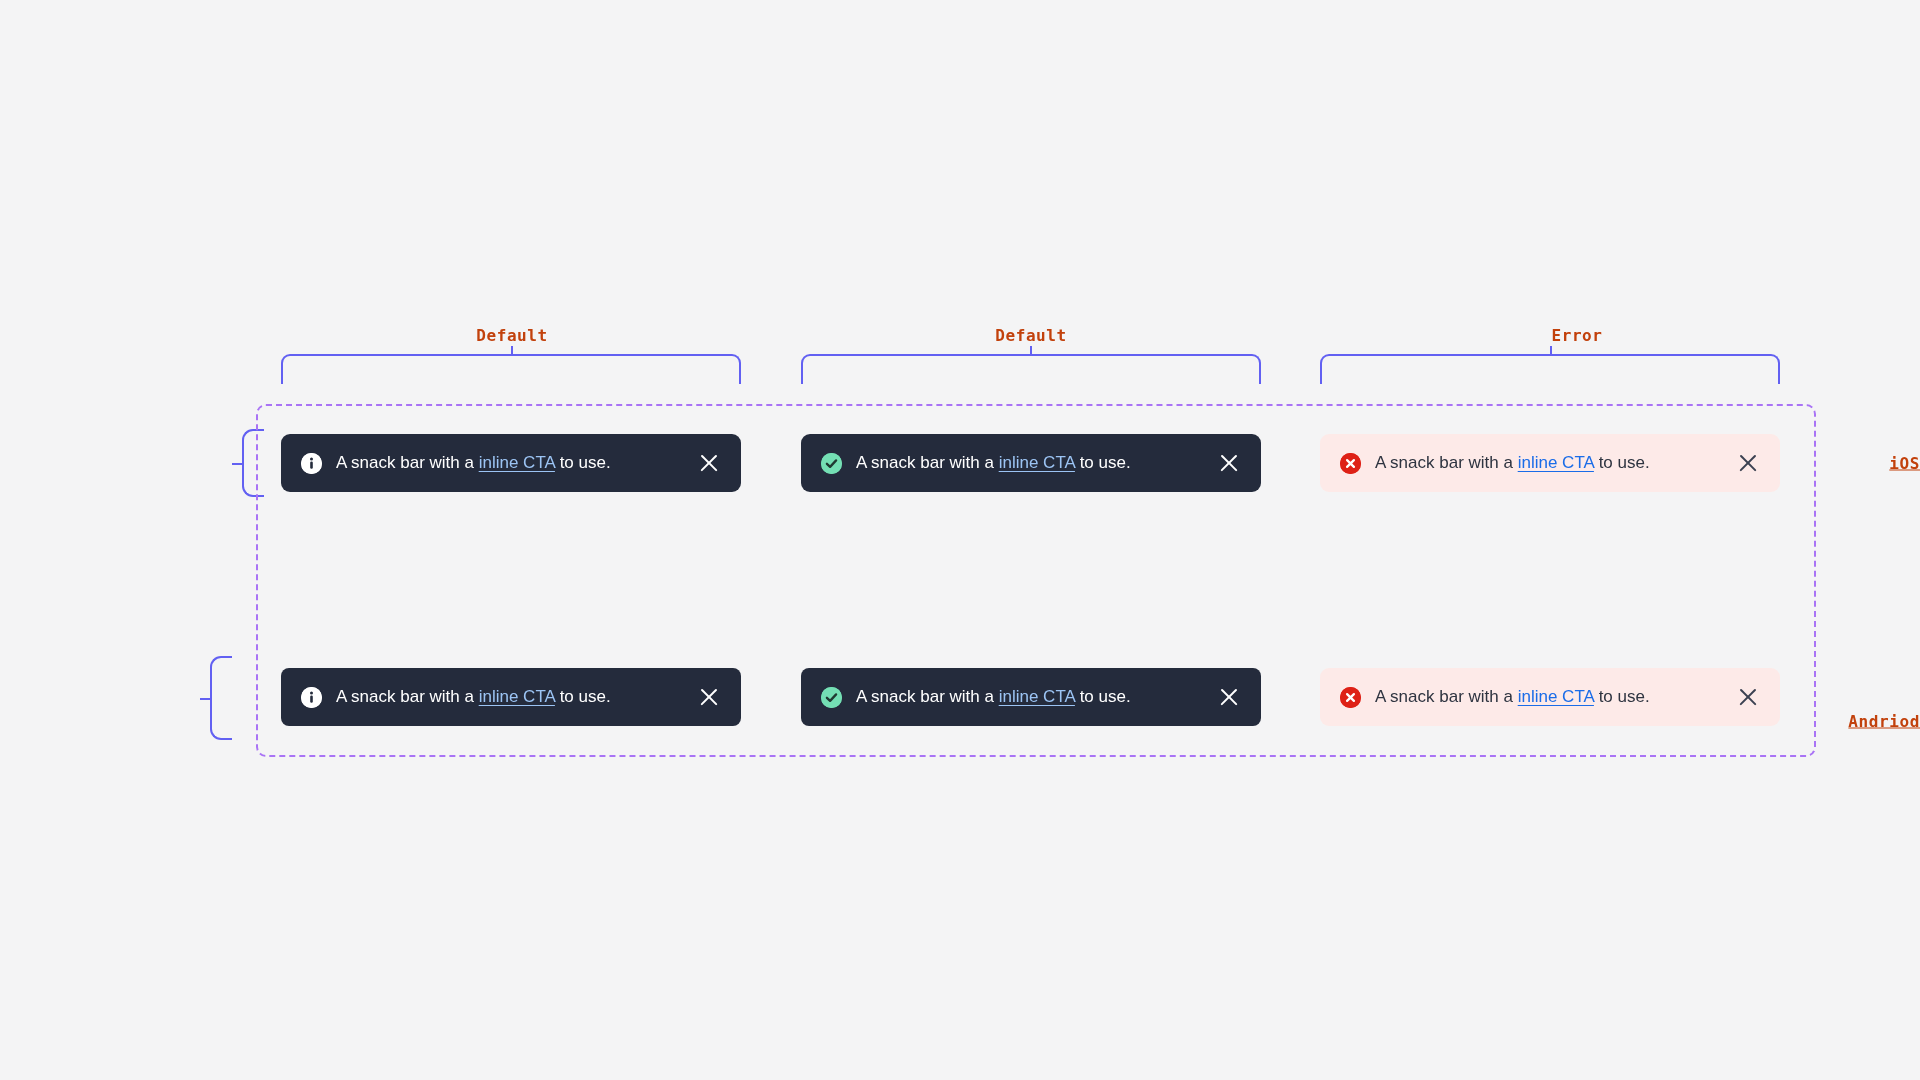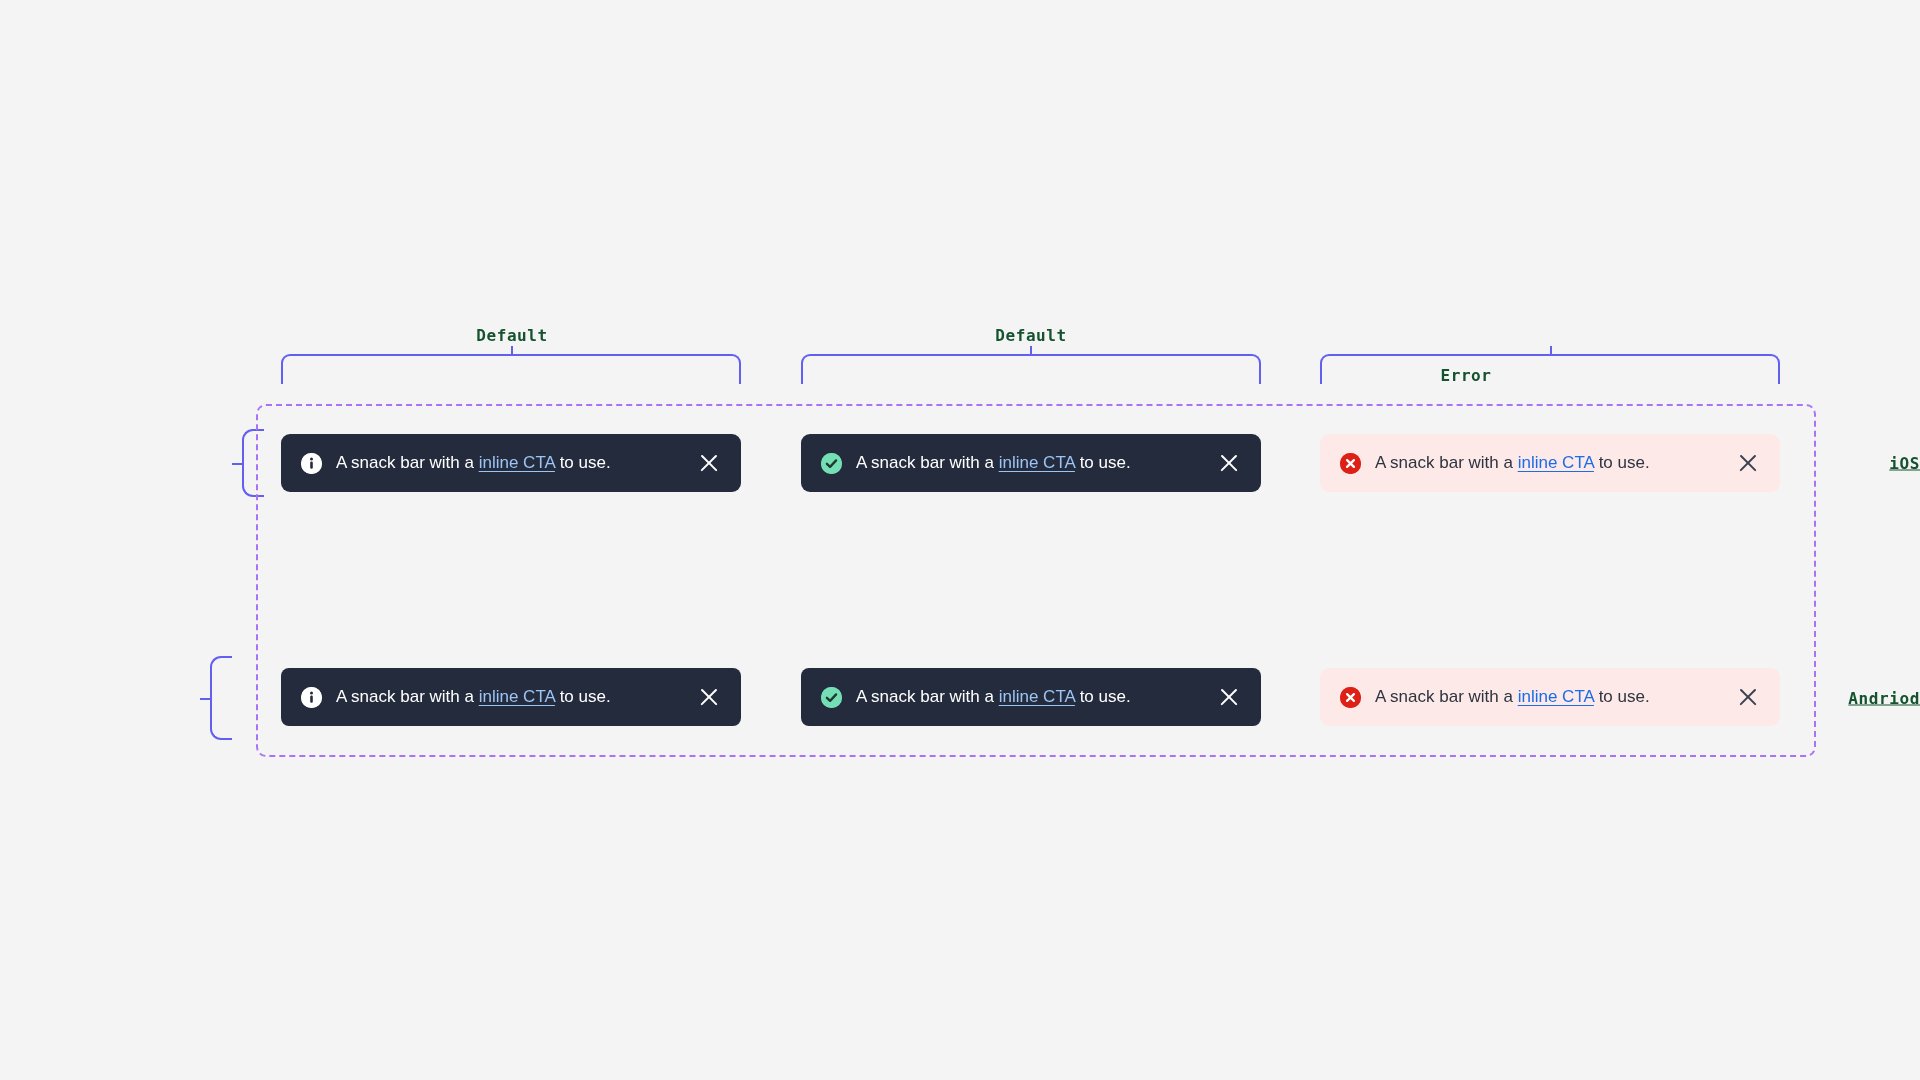--- a/index.html
+++ b/index.html
@@ -12,21 +12,21 @@
 
   #stage { position: relative; width: 1920px; height: 1080px; }
 
   
   .anno-label {
     position: absolute;
     font-family: "DejaVu Sans Mono", monospace;
     font-size: 16px;
     font-weight: 700;
     letter-spacing: 0.6px;
-    color: #14532d;
+    color: #c2410c;
     white-space: nowrap;
   }
   .col-label { transform: translateX(-50%); top: 326px; }
   .row-label { right: 0; transform: translateY(-50%); text-align: right; text-decoration: underline; }
 
   
   .col-bracket {
     position: absolute;
     top: 354px;
     height: 30px;
@@ -134,29 +134,29 @@
 <div id="stage">
 
   <div class="anno-label col-label" style="left:512px;">Default</div>
   <div class="col-bracket-tick" style="left:511px;"></div>
   <div class="col-bracket" style="left:281px; width:460px;"></div>
 
   <div class="anno-label col-label" style="left:1031px;">Default</div>
   <div class="col-bracket-tick" style="left:1030px;"></div>
   <div class="col-bracket" style="left:801px; width:460px;"></div>
 
-  <div class="anno-label col-label" style="left:1466px;margin-top:40px;">Error</div>
+  <div class="anno-label col-label" style="left:1577px;">Error</div>
   <div class="col-bracket-tick" style="left:1550px;"></div>
   <div class="col-bracket" style="left:1320px; width:460px;"></div>
 
   <div class="anno-label row-label" style="top:463px; width:212px;">iOS</div>
   <div class="row-bracket-tick" style="left:232px; top:463px;"></div>
   <div class="row-bracket" style="left:242px; top:429px; height:68px;"></div>
 
-  <div class="anno-label row-label" style="top:698px; width:198px;">Andriod</div>
+  <div class="anno-label row-label" style="top:721px; width:198px;">Andriod</div>
   <div class="row-bracket-tick" style="left:200px; top:698px;"></div>
   <div class="row-bracket" style="left:210px; top:656px; height:84px;"></div>
 
   <div class="dash-frame"></div>
 
   <div class="snack dark ios" style="left:281px; top:434px; width:460px;">
     <span class="snack-icon icon-info">
       <svg width="21" height="21" viewBox="0 0 21 21" aria-hidden="true">
         <circle cx="10.5" cy="10.5" r="10.5" fill="#ffffff"></circle>
         <circle cx="10.5" cy="5.9" r="1.5" fill="#242b3c"></circle>

